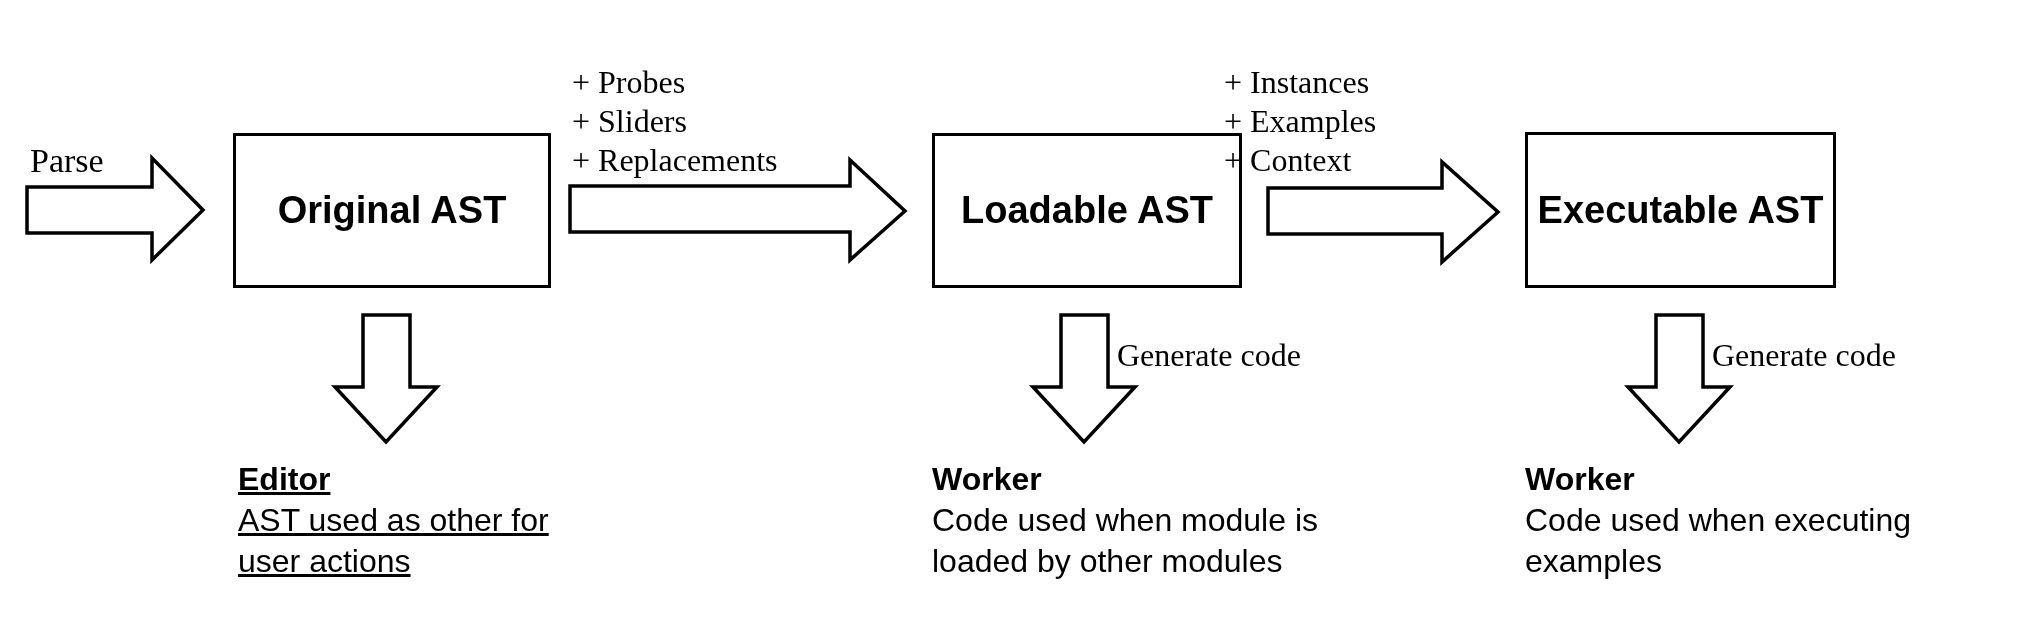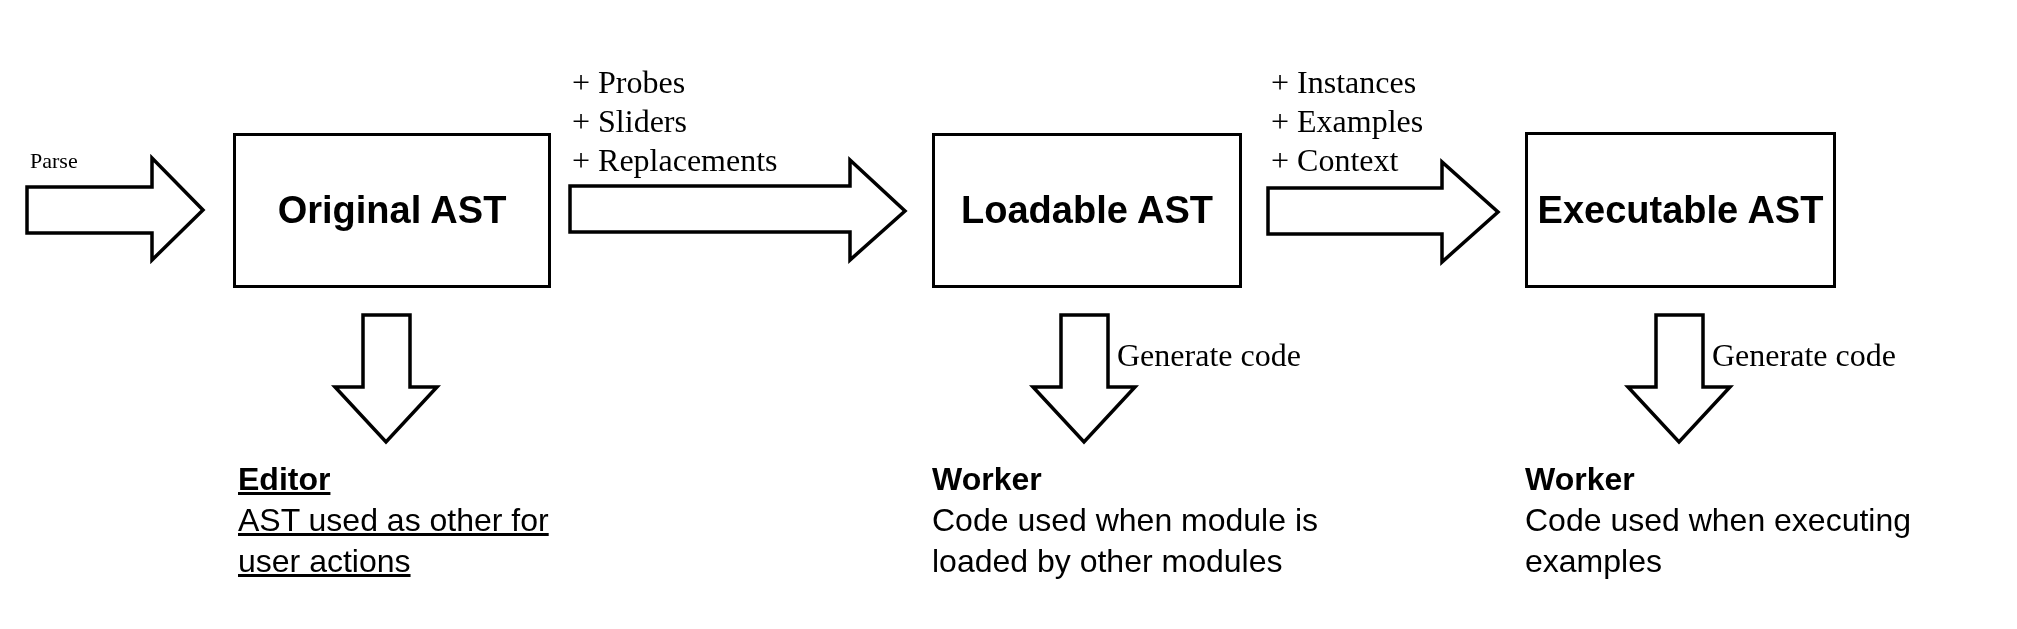--- a/index.html
+++ b/index.html
@@ -40,21 +40,21 @@
     stroke-linejoin: miter;
   }
   .lbl {
     position: absolute;
     font-size: 32px;
     line-height: 39px;
     white-space: nowrap;
     font-family: Liberation Serif, serif;
   }
   .lbl-parse {
-    font-size: 22px;
+    font-size: 34px;
     line-height: 38px;
     text-align: right;
   }
   .desc {
     position: absolute;
     font-size: 32px;
     line-height: 41px;
     white-space: nowrap;
   }
   .desc .head {
@@ -83,21 +83,21 @@
   </div>
 
   <svg class="arrow-svg" style="left:568px; top:158px;" width="340" height="104" viewBox="0 0 340 104">
     <polygon points="2,28 282,28 282,2 337,53 282,102 282,74 2,74"></polygon>
   </svg>
 
   <div class="box" style="left:932px; top:133px; width:310px; height:155px;">
     <span>Loadable AST</span>
   </div>
 
-  <div class="lbl" style="left:1271px; top:63px;">
+  <div class="lbl" style="left:1224px; top:63px;">
     <div>+ Instances</div>
     <div>+ Examples</div>
     <div>+ Context</div>
   </div>
 
   <svg class="arrow-svg" style="left:1266px; top:160px;" width="234" height="104" viewBox="0 0 234 104">
     <polygon points="2,28 176,28 176,2 232,52 176,102 176,74 2,74"></polygon>
   </svg>
 
   <div class="box" style="left:1525px; top:132px; width:311px; height:156px;">

